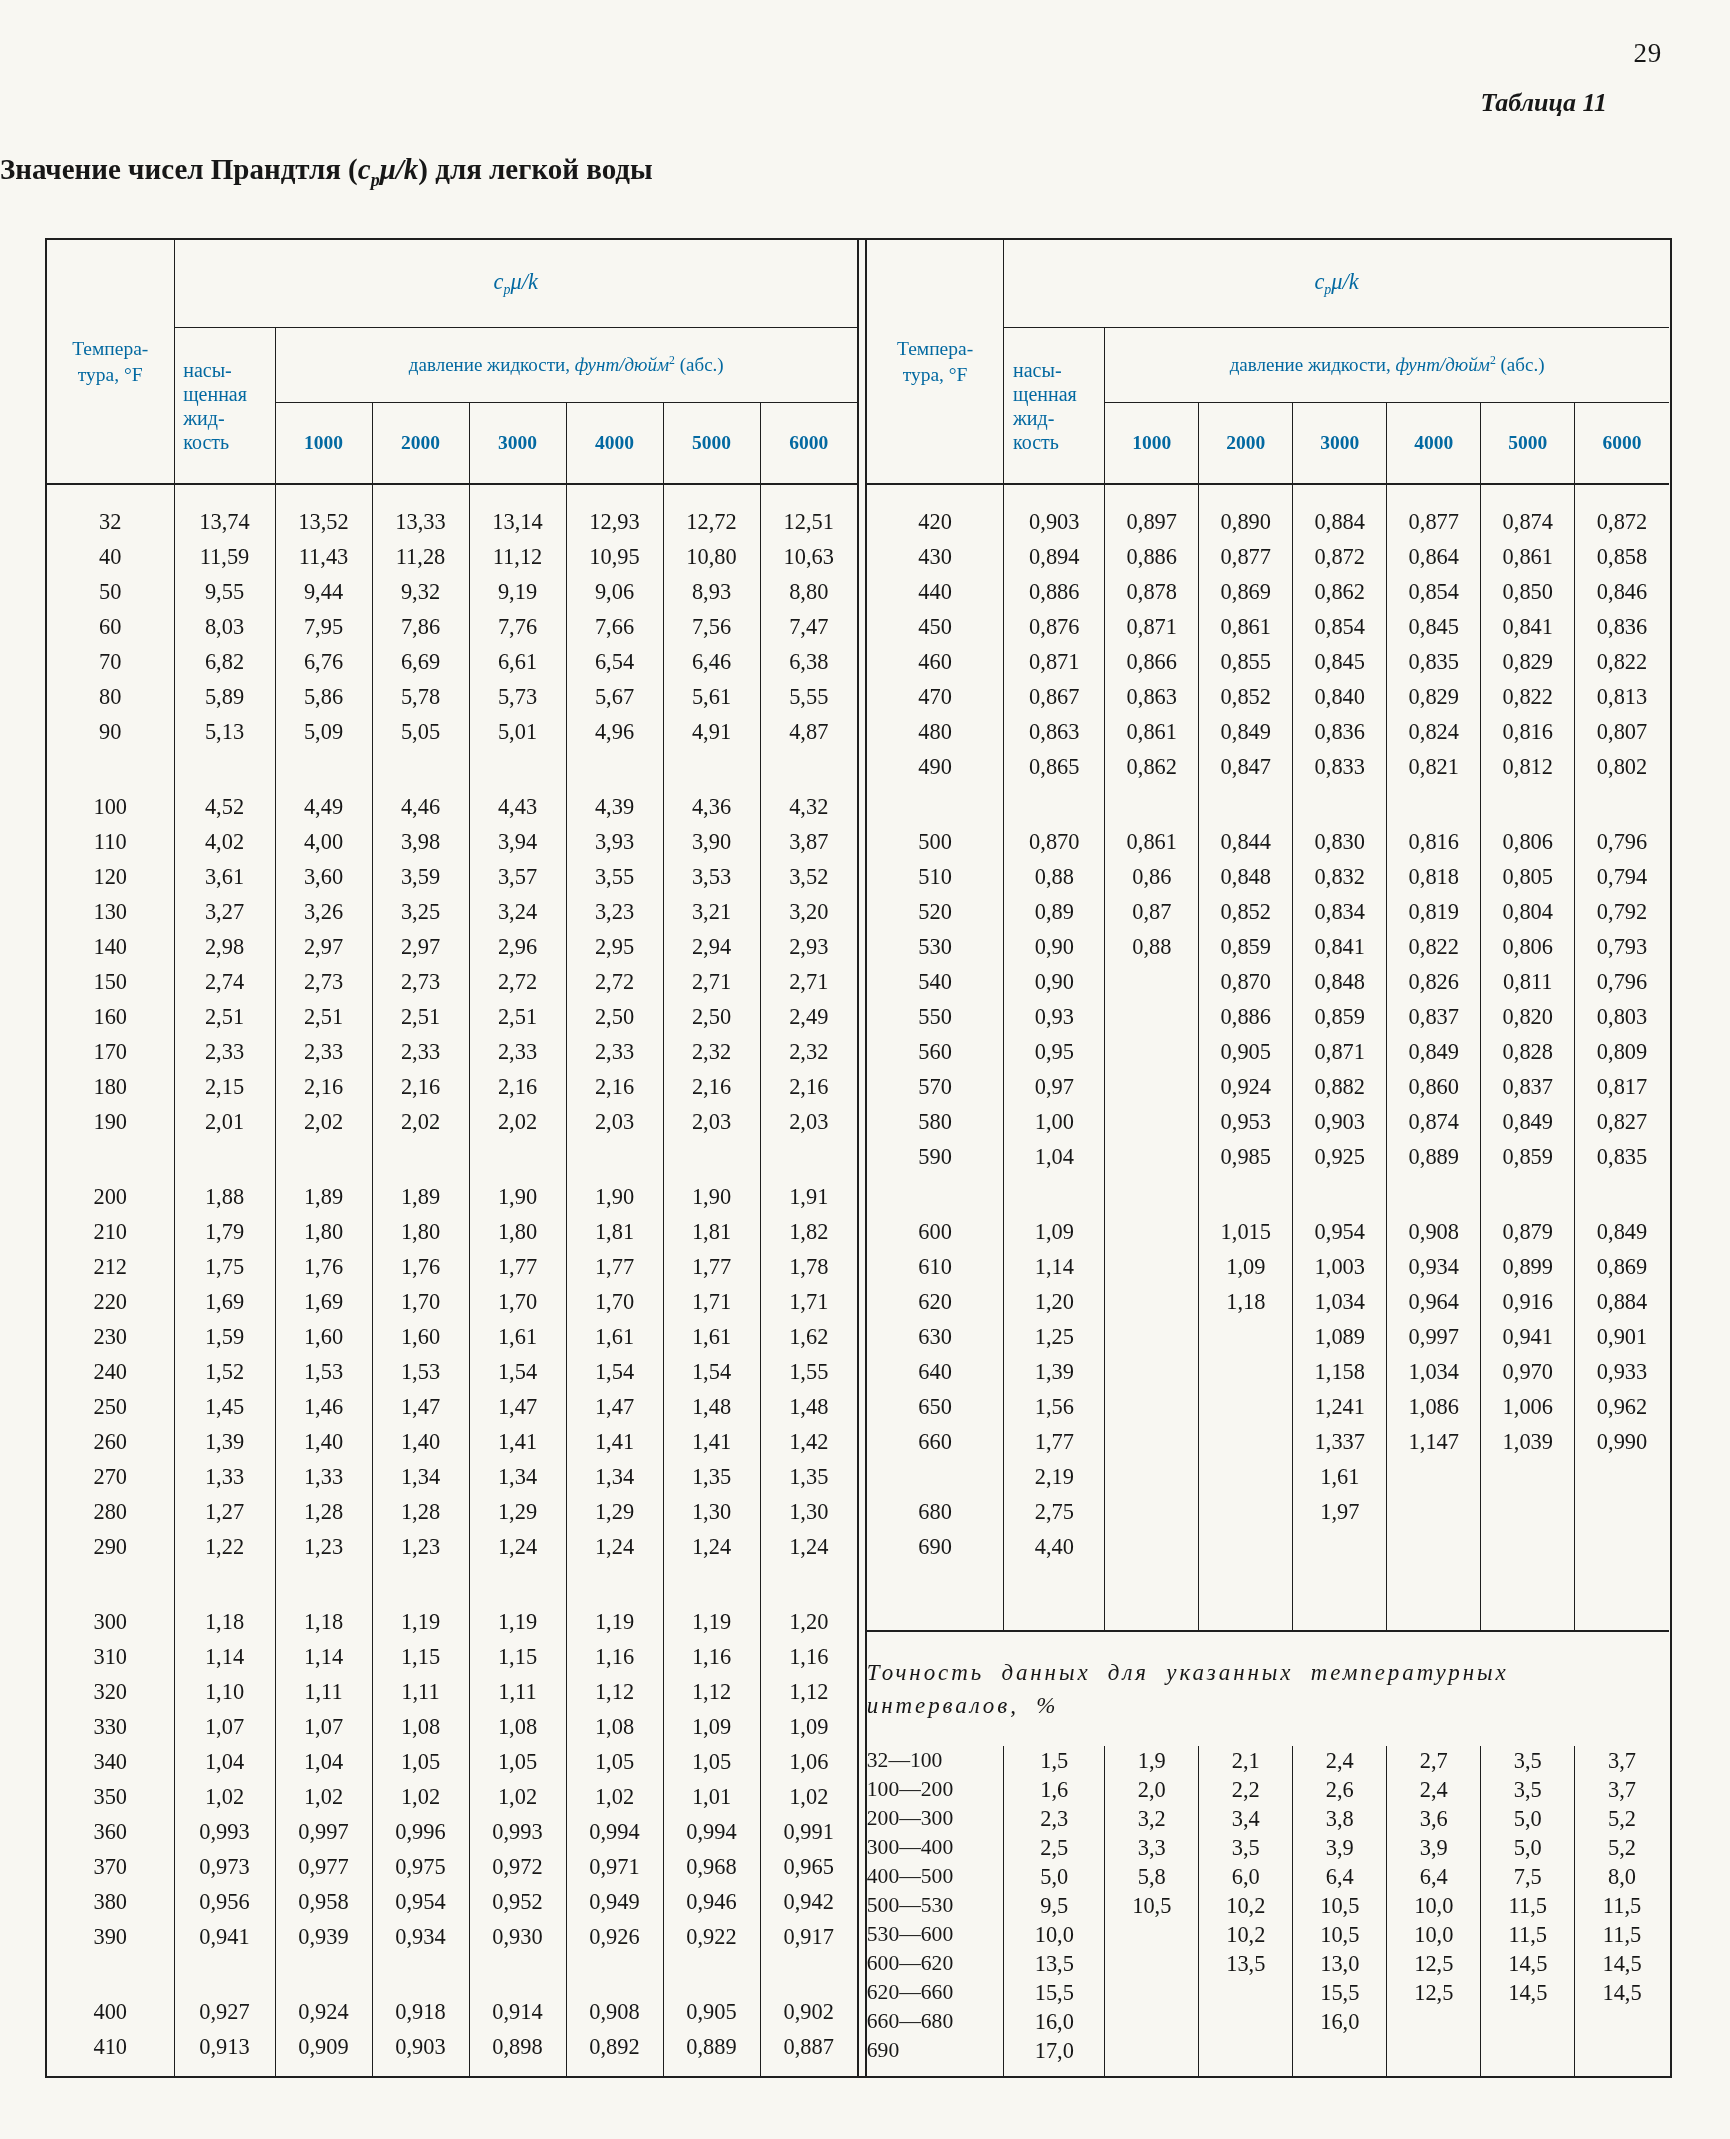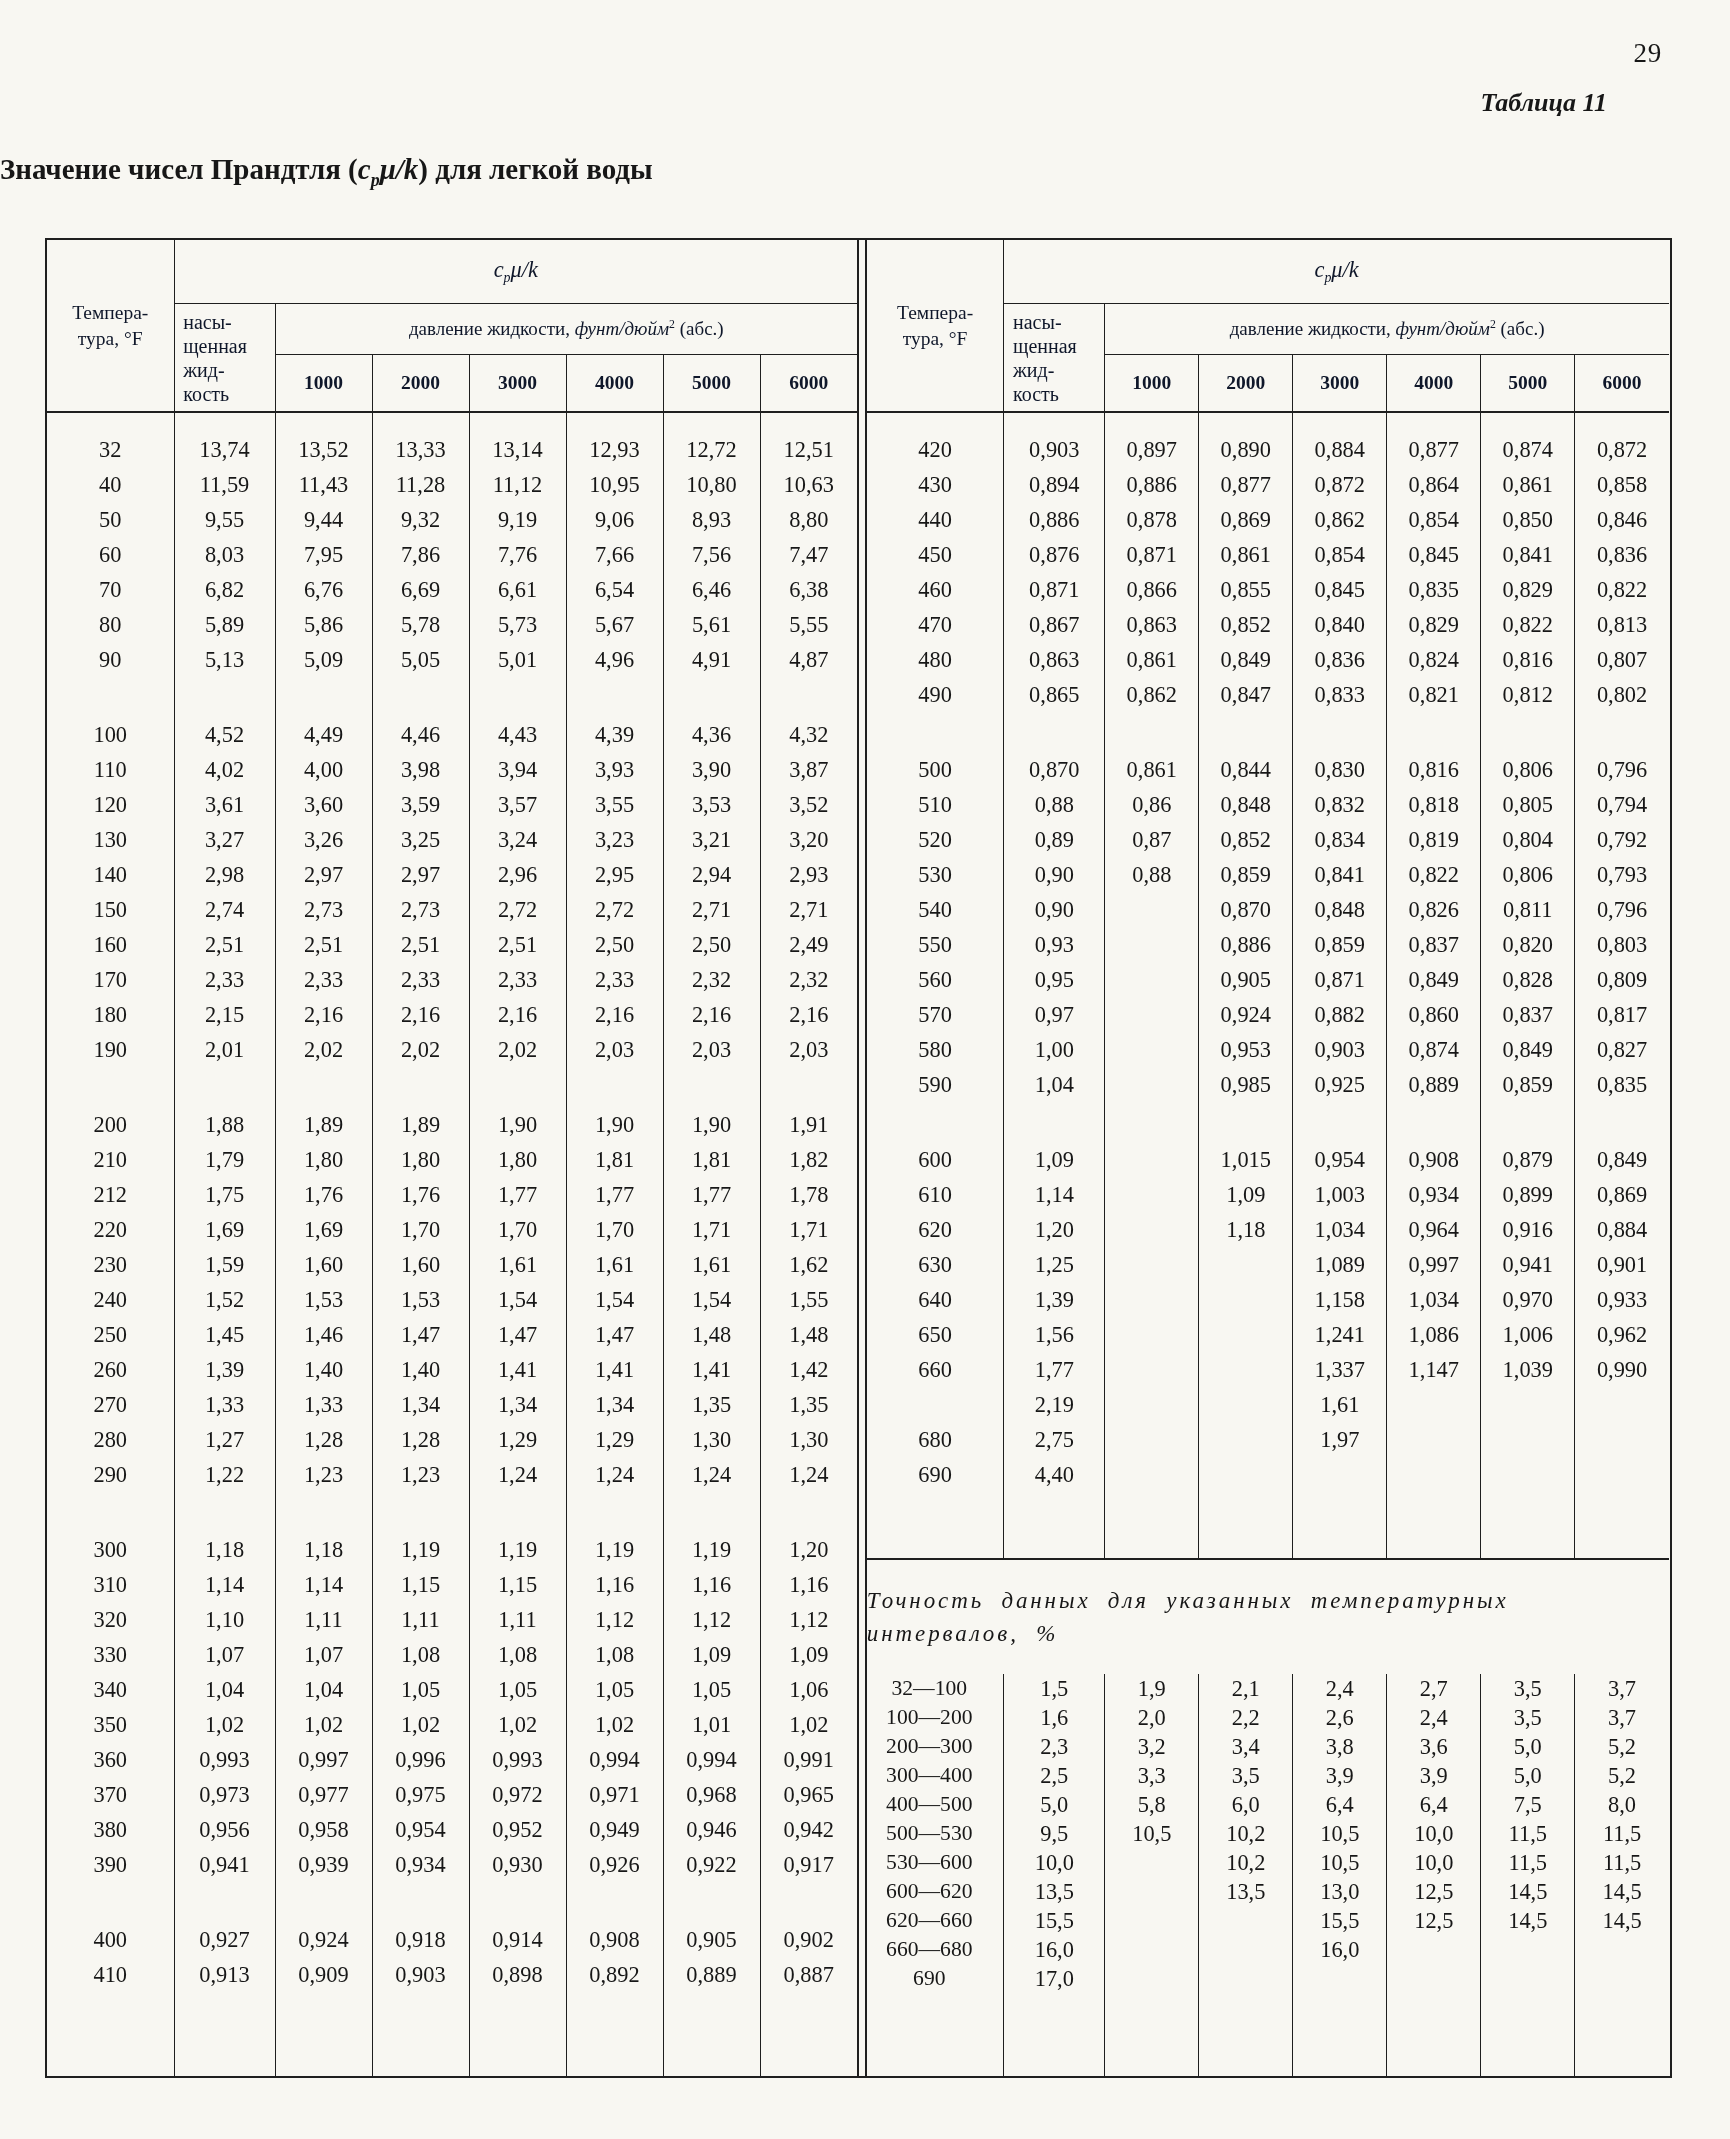--- a/index.html
+++ b/index.html
@@ -22,21 +22,21 @@
   .center-gap{width:5.8px}
   .half-right{width:803px;border-left:2.2px solid #1f1f1f}
 
   table{border-collapse:collapse;table-layout:fixed;width:808px}
   .half-right table{width:801px}
   col.ct{width:127px}col.cs{width:101px}col.cp{width:97px}
   .half-right col.ct{width:137px}
   .half-right col.cs{width:101px}
   .half-right col.cp{width:94px}
 
-  th{font-weight:normal;padding:0;vertical-align:middle;text-align:center;color:#0f172a}
+  th{font-weight:normal;padding:12px;vertical-align:middle;text-align:center;color:#0369a1}
   thead{border-bottom:2.9px solid #1f1f1f}
   .h-temp{border-right:1.4px solid #1f1f1f;font-size:19.5px;line-height:1.3}
   .h-cpk{height:63px;border-bottom:1.4px solid #1f1f1f;font-size:22.4px;font-style:italic}
   .h-cpk sub{font-size:0.62em}
   .h-sat{border-right:1.4px solid #1f1f1f;font-size:20px;line-height:1.2;text-align:left;padding-left:8.7px}
   .h-press{height:50px;border-bottom:1.4px solid #1f1f1f;font-size:19px}
   .h-press sup{font-size:0.62em}
   .h-num{height:56px;font-weight:bold;font-size:19.5px;border-left:1.4px solid #1f1f1f}
 
   td{padding:0;text-align:center;vertical-align:middle;font-size:22.4px}
@@ -44,21 +44,21 @@
   td.cv{border-left:1.4px solid #1f1f1f}
   tbody.main td{height:35px}
   tbody.main tr.pad td{height:19px}
   tbody.main tr.spacer td{height:40px}
 
   tbody.divider td{border-top:2.2px solid #1f1f1f;height:0;padding:0;line-height:0}
   tbody.acc-title td{height:114px;vertical-align:middle}
   .acc-line{text-align:left;font-style:italic;font-size:23px;letter-spacing:2.9px;word-spacing:8.7px}
   .acc-line + .acc-line{margin-top:7px}
   tbody.acc td{height:29px}
-  tbody.acc td.c0{text-align:center;padding-right:11.5px;font-size:21.6px}
+  tbody.acc td.c0{text-align:left;padding-right:11.5px;font-size:21.6px}
 </style>
 </head>
 <body>
 
 <div class="page-num">29</div>
 <div class="caption">Таблица 11</div>
 
 <div class="title"><span>Значение чисел Прандтля (</span><span class="it">c</span><sub class="it">p</sub><span class="it">μ/k</span><span>) для легкой воды</span></div>
 
 <div class="table-wrap">

